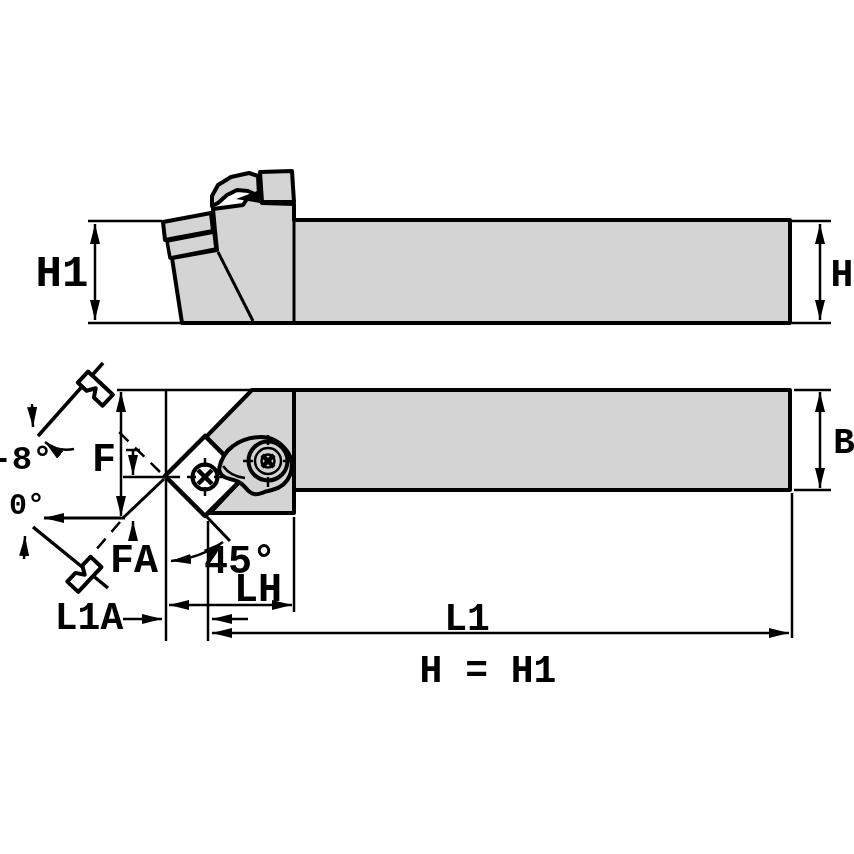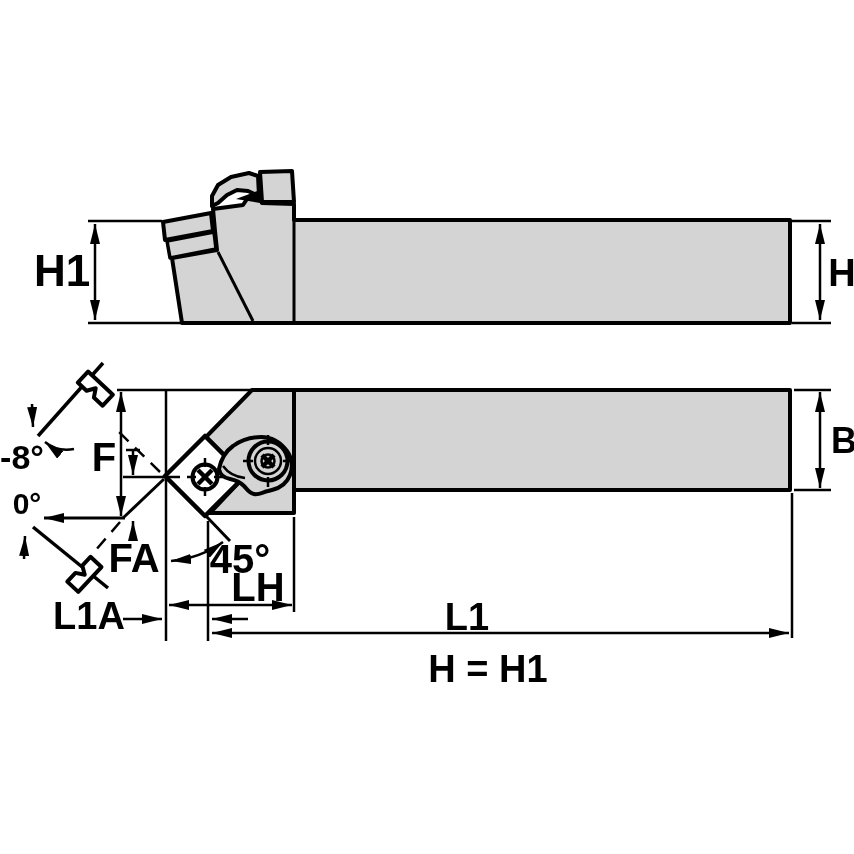--- a/index.html
+++ b/index.html
@@ -1,16 +1,16 @@
 <!DOCTYPE html>
 <html style="--bg: #ffffff; --body-fill: #d4d4d4; --line: #000000;"><head>
 <meta charset="utf-8">
 <style>
   html,body{margin:0;padding:0;background:#fff;}
-  .stage{width:854px;height:854px;background:var(--bg,#fff);position:relative;font-family:Liberation Sans, sans-serif;}
+  .stage{width:854px;height:854px;background:var(--bg,#fff);position:relative;font-family:Liberation Mono, monospace;}
   svg{display:block;}
   .part{fill:var(--body-fill,#d4d4d4);stroke:var(--line,#000);stroke-width:4;stroke-linejoin:round;}
   .part-thin{fill:var(--body-fill,#d4d4d4);stroke:var(--line,#000);stroke-width:3.5;stroke-linejoin:round;}
   .white-part{fill:#fff;stroke:var(--line,#000);stroke-width:4.5;stroke-linejoin:round;}
   .outline3{stroke:var(--line,#000);stroke-width:3;fill:none;}
   .dim{stroke:var(--line,#000);stroke-width:2.5;fill:none;}
   .dim3{stroke:var(--line,#000);stroke-width:3;fill:none;}
   .dashdot{stroke:var(--line,#000);stroke-width:2.5;fill:none;stroke-dasharray:13 9;}
   .glyphline{stroke:var(--line,#000);stroke-width:3.5;fill:none;}
   .bracket{fill:#fff;stroke:var(--line,#000);stroke-width:4;stroke-linejoin:round;}

